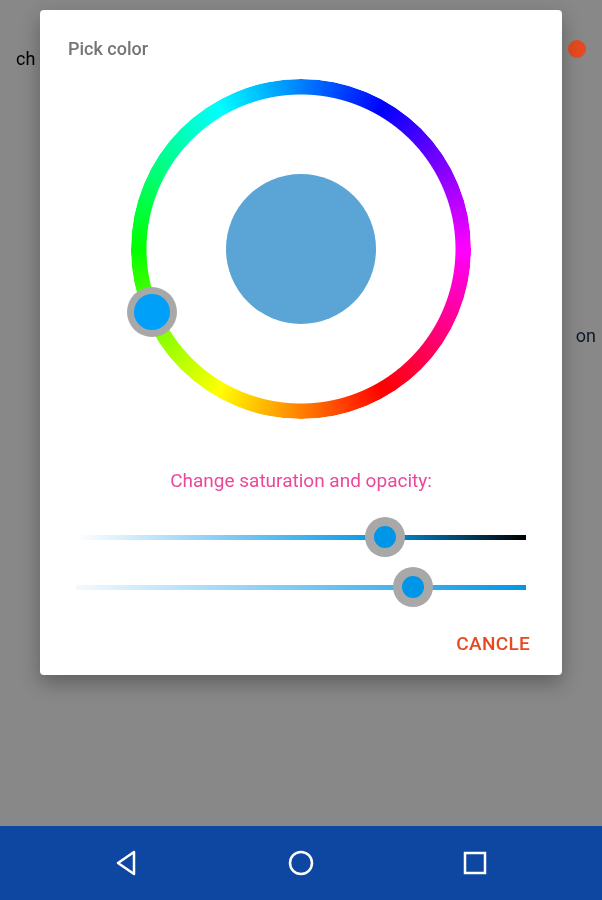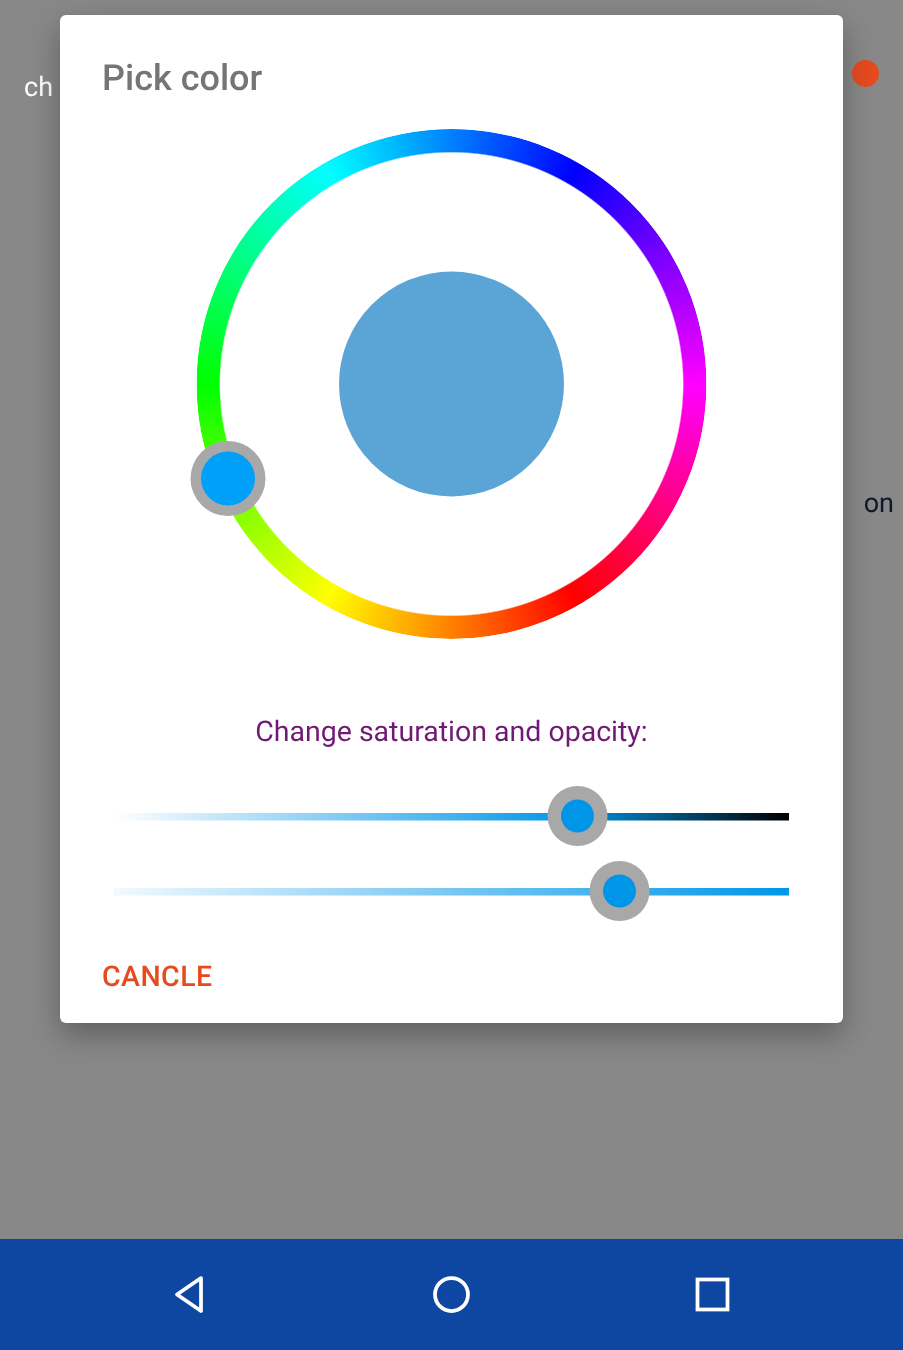--- a/index.html
+++ b/index.html
@@ -17,21 +17,21 @@
     }
     .backdrop {
       position: absolute;
       inset: 0;
       background: #888;
     }
     .backdrop-text-left {
       position: absolute;
       top: 48px;
       left: 16px;
-      color: #ffffff;
+      color: #000000;
       font-size: 18px;
     }
     .backdrop-text-right {
       position: absolute;
       top: 325px;
       right: 6px;
       color: #0f172a;
       font-size: 18px;
     }
     .backdrop-dot {
@@ -48,21 +48,21 @@
       left: 40px;
       right: 40px;
       top: 10px;
       background: #fff;
       border-radius: 4px;
       box-shadow: 0 8px 20px rgba(0,0,0,0.3);
       padding: 28px 28px 20px 28px;
     }
     .dialog-title {
       color: #757575;
-      font-size: 24px;
+      font-size: 18px;
       font-weight: 500;
       margin-bottom: 10px;
     }
     .color-wheel-container {
       display: flex;
       justify-content: center;
       position: relative;
       height: 370px;
       margin-bottom: 30px;
     }
@@ -105,21 +105,21 @@
       position: absolute;
       width: 150px;
       height: 150px;
       border-radius: 50%;
       background: #5ba5d6;
       left: 95px;
       top: 95px;
     }
     .sliders-label {
       text-align: center;
-      color: #701a75;
+      color: #ec4899;
       font-size: 19px;
       margin-bottom: 28px;
     }
     .slider-row {
       position: relative;
       height: 34px;
       margin-bottom: 16px;
       padding: 0 8px;
     }
     .slider-track {
@@ -148,20 +148,21 @@
       position: absolute;
       width: 22px;
       height: 22px;
       border-radius: 50%;
       background: #0096e8;
       top: 6px;
       transform: translateX(-50%);
     }
     .button-row {
       display: flex;
+      justify-content: flex-end;
       gap: 32px;
       margin-top: 28px;
       padding-right: 4px;
     }
     .dialog-button {
       background: none;
       border: none;
       color: #e64a1f;
       font-size: 19px;
       font-weight: 500;

